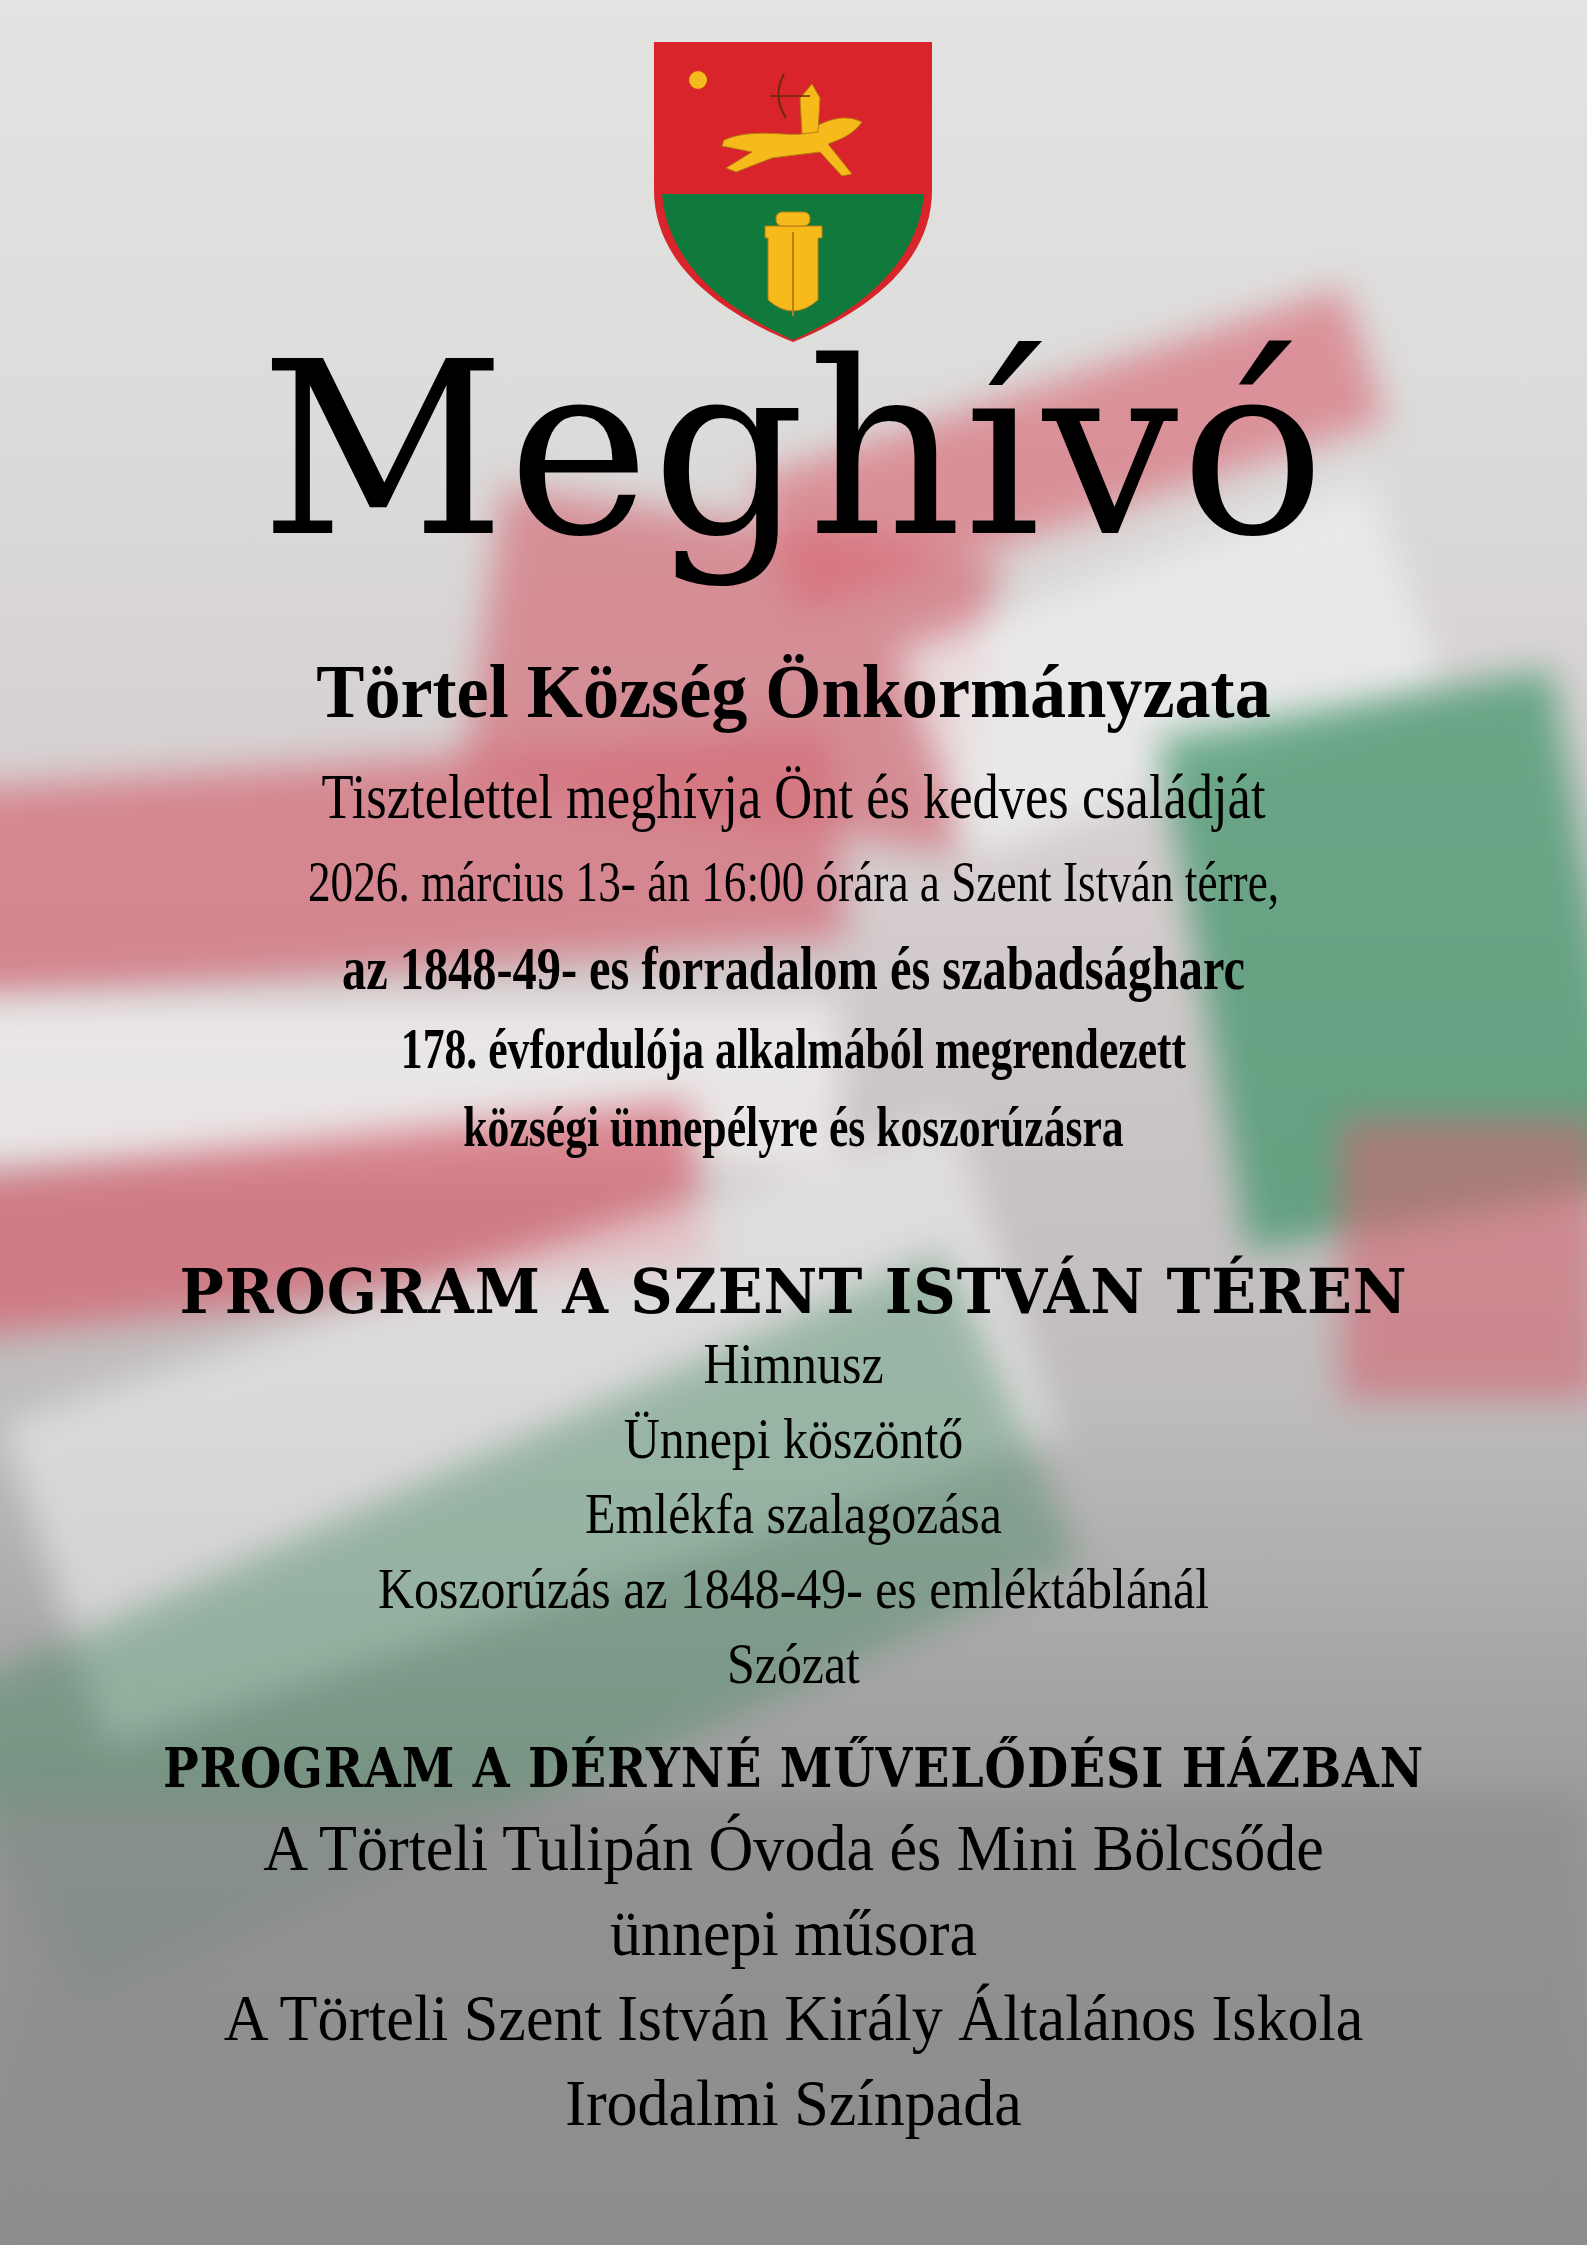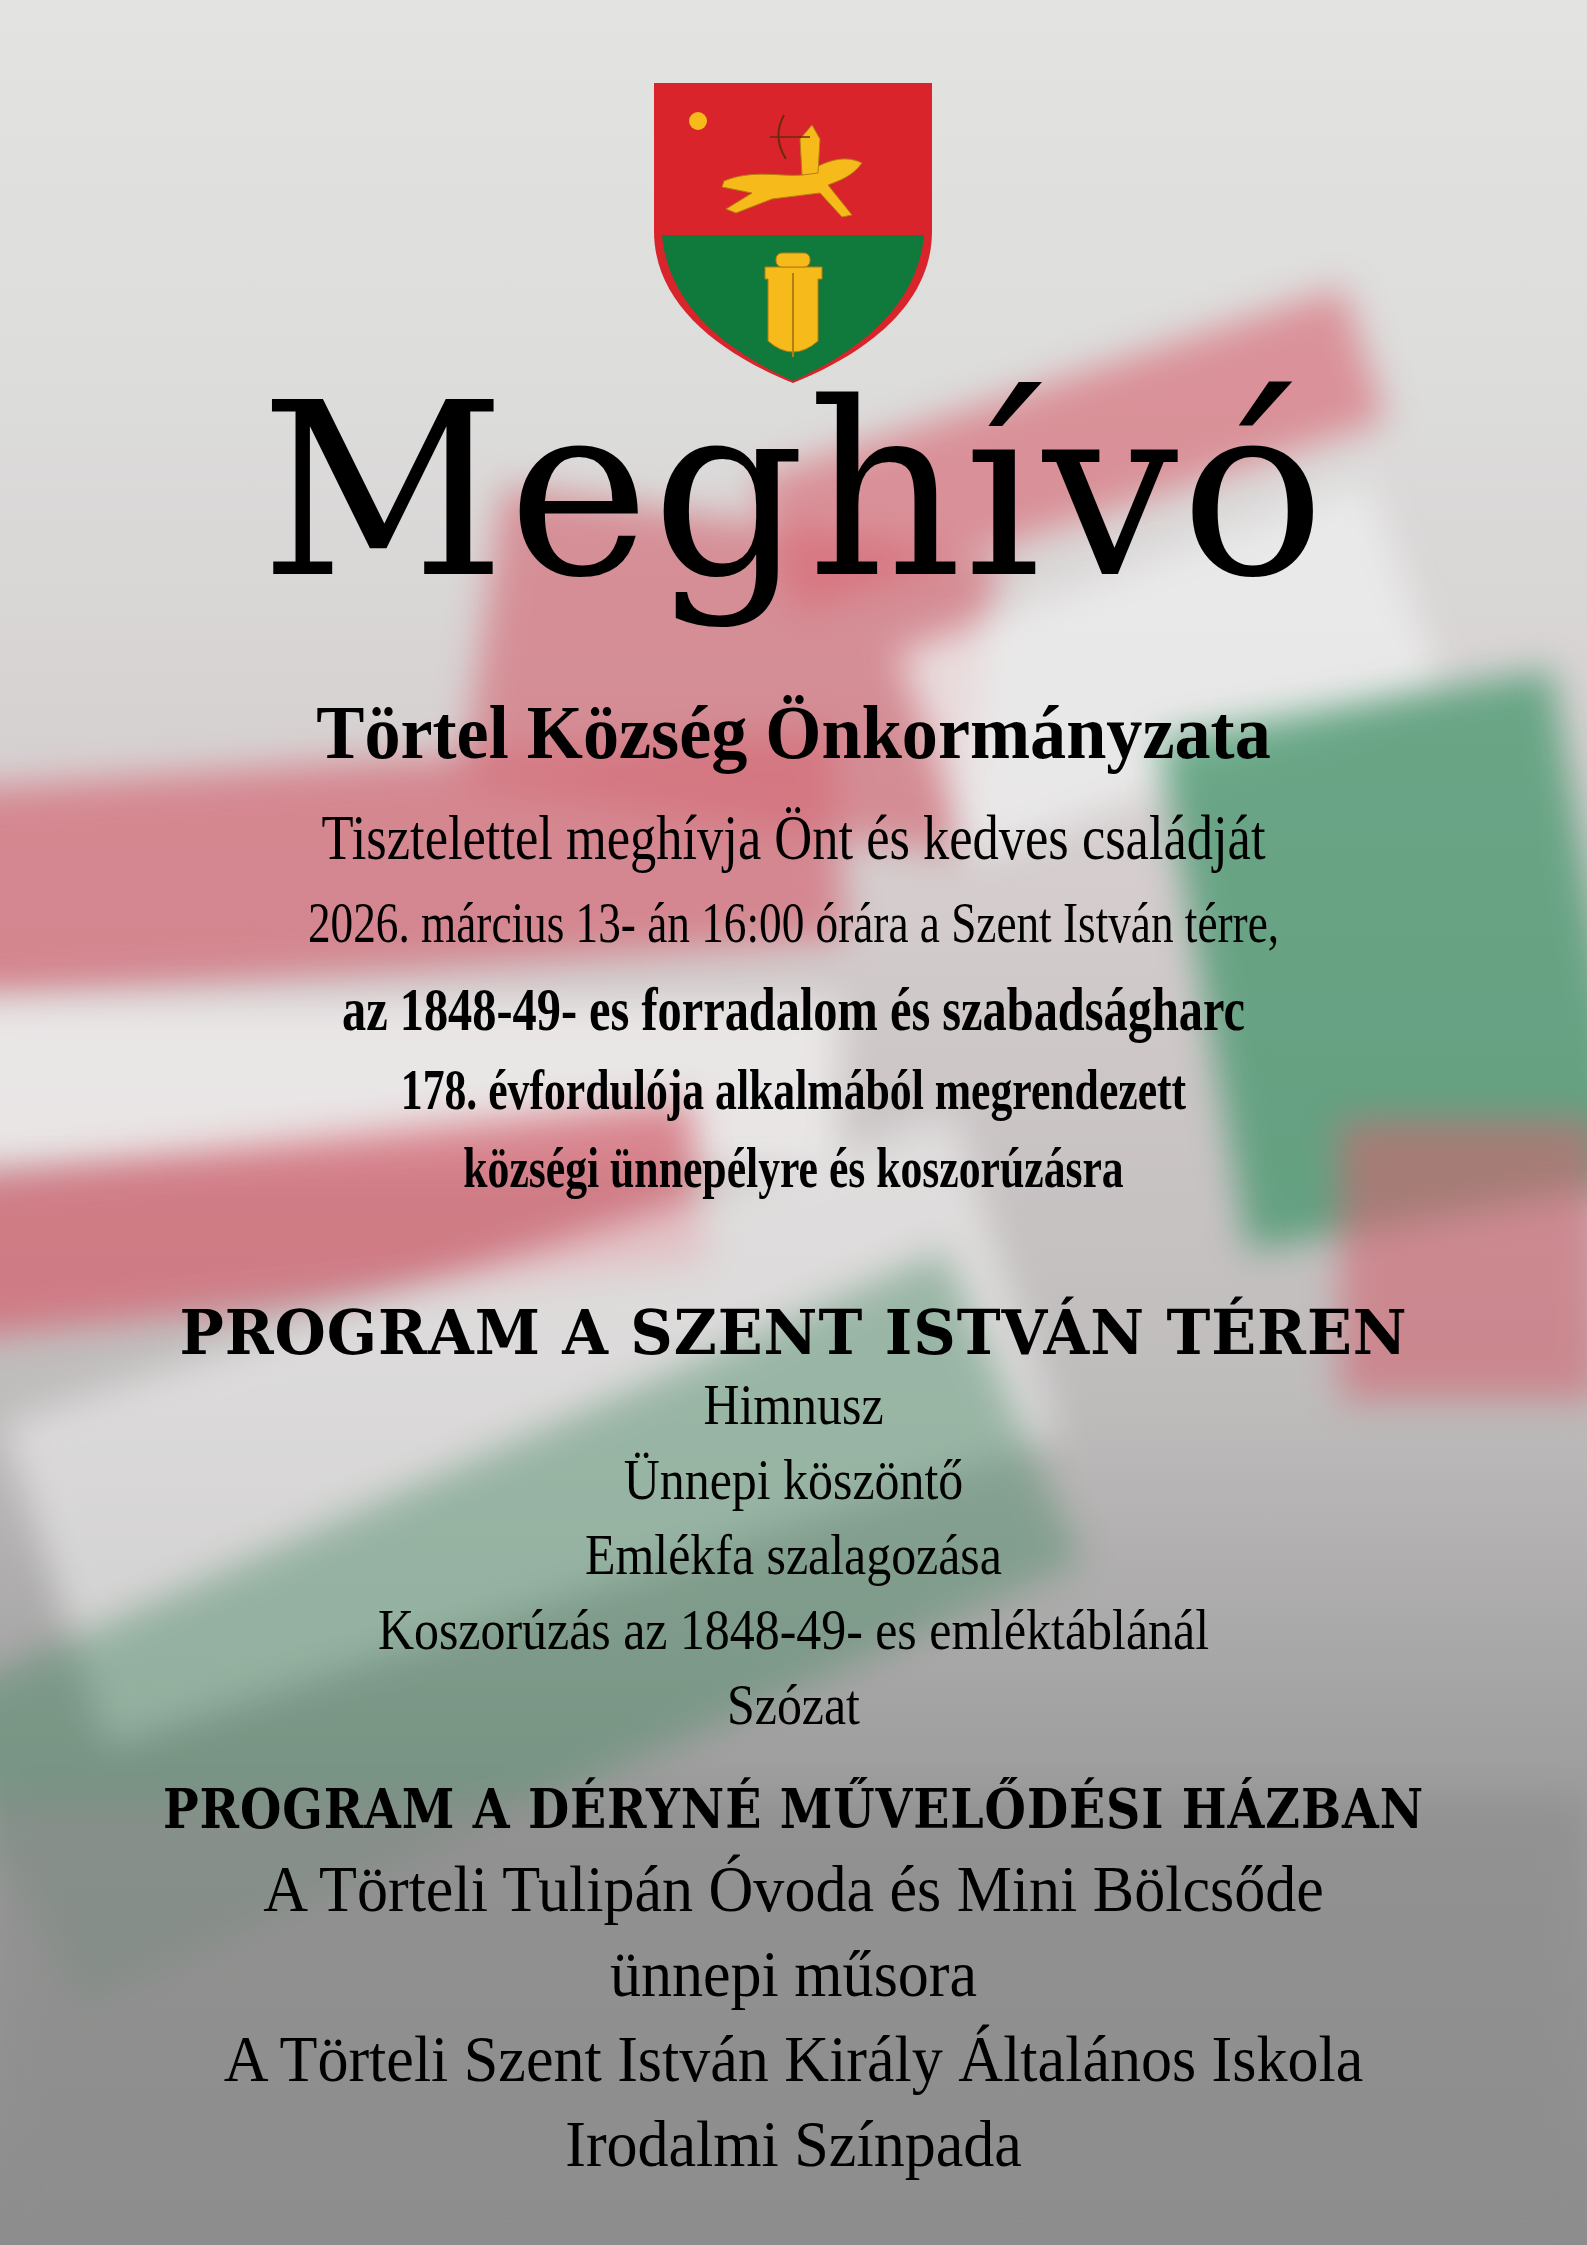--- a/index.html
+++ b/index.html
@@ -1,20 +1,20 @@
 <!DOCTYPE html>
 <html><head>
 <meta charset="utf-8">
 <style>
   html, body { margin:0; padding:0; }
   body { width:1587px; height:2245px; position:relative; overflow:hidden; background:#d9d9d9; font-family:"Liberation Serif", serif; color:#000; }
   .bg { position:absolute; inset:0; overflow:hidden;
         background:linear-gradient(180deg,#e3e3e2 0%,#dcdcdb 18%,#d4cccd 40%,#bfbcbc 62%,#9c9c9c 80%,#8d8c8c 100%); }
   .blob { position:absolute; filter:blur(18px); }
-  .poster { position:absolute; inset:0; text-align:center;margin-top:41px; }
+  .poster { position:absolute; inset:0; text-align:center; }
   .crest { position:absolute; left:652px; top:40px; width:282px; height:304px; }
   .title { position:absolute; left:0; width:100%; top:330px; font-size:240px; line-height:1; font-family:"DejaVu Serif", serif; letter-spacing:2px; }
   .line { position:absolute; left:0; width:100%; white-space:nowrap; }
   .org { top:648px; font-size:76px; font-weight:bold; transform:scaleX(0.95); }
   .l1 { top:760px; font-size:64px; transform:scaleX(0.82); }
   .l2 { top:848px; font-size:58px; transform:scaleX(0.78); }
   .l3 { top:933px; font-size:62px; font-weight:bold; transform:scaleX(0.78); }
   .l4 { top:1017px; font-size:56px; font-weight:bold; transform:scaleX(0.78); }
   .l5 { top:1095px; font-size:56px; font-weight:bold; transform:scaleX(0.78); }
   .h1 { top:1255px; font-size:62px; font-weight:bold; font-family:"DejaVu Serif", serif; transform:scaleX(0.95); letter-spacing:1px; }

